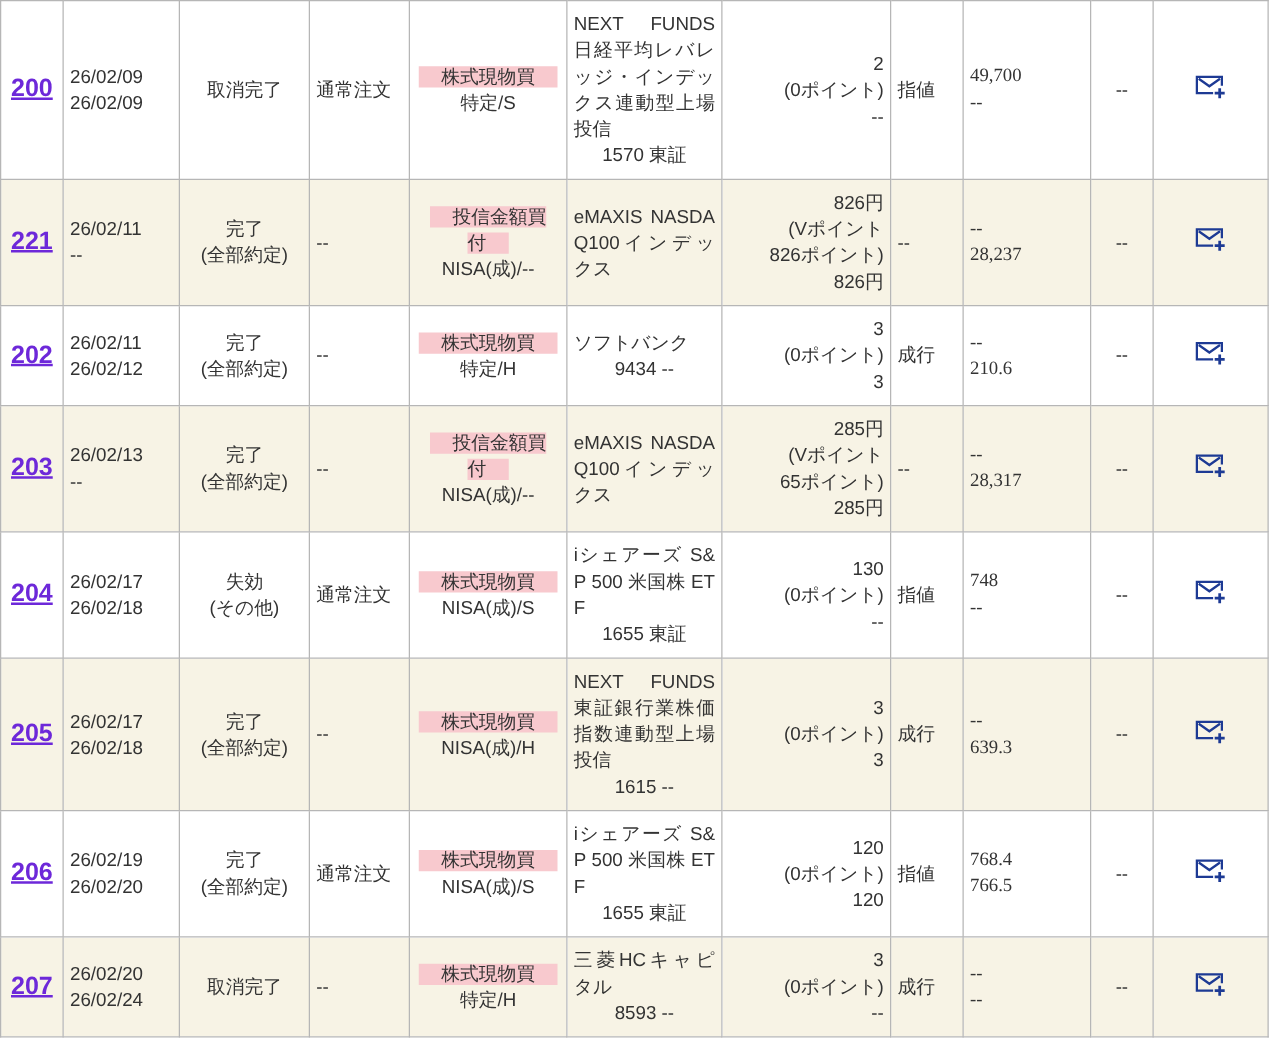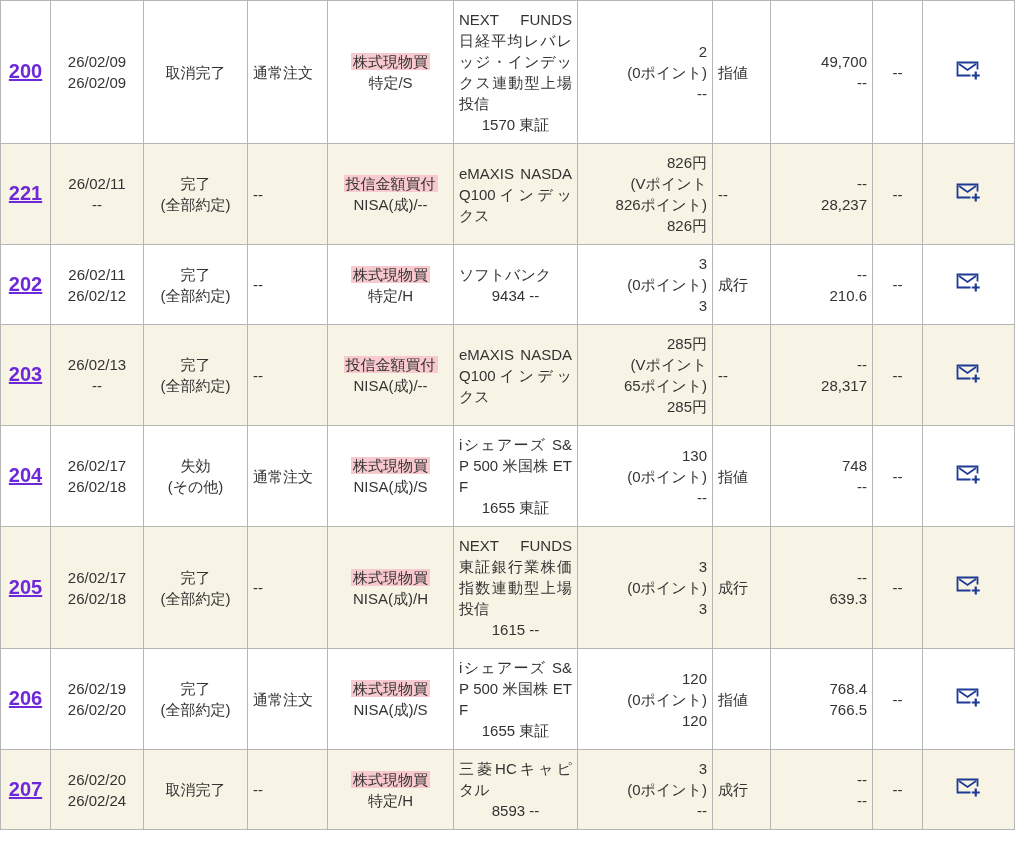--- a/index.html
+++ b/index.html
@@ -32,37 +32,37 @@
   tr.row-a td{ background:#ffffff; }
 
   .c-num{ text-align:center; }
   .c-num a{
     color:#6d28d9;
     font-weight:bold;
     text-decoration:underline;
     cursor:pointer;
     font-size:20px;
   }
-  .c-date{ text-align:center; white-space:pre-line; }
+  .c-date{ text-align:left; white-space:pre-line; }
   .c-status{ text-align:center; white-space:pre-line;margin-top:40px; }
   .c-otype{ text-align:left; }
   .c-product{ text-align:center; }
   .c-product .hl{
     background:#f8c9ce;
-    padding:0 2px;
+    padding:0 18px;
   }
   .c-name{
     text-align:justify;
     word-break:break-all;
     padding:8px 4px;
   }
   .c-name .seccode{ text-align:center; }
   .c-qty{ text-align:right; white-space:pre-line; padding-right:8px; }
   .c-ptype{ text-align:left; }
-  .c-price{ text-align:right; white-space:pre-line; padding-right:10px; }
+  .c-price{ white-space:pre-line; padding-right:10px;font-family:Liberation Serif, serif; }
   .c-dash{ text-align:center; }
   .c-mail{ text-align:center; }
   .mailbtn{
     background:transparent;
     border:none;
     padding:0;
     margin:0;
     cursor:pointer;
     line-height:0;
   }

